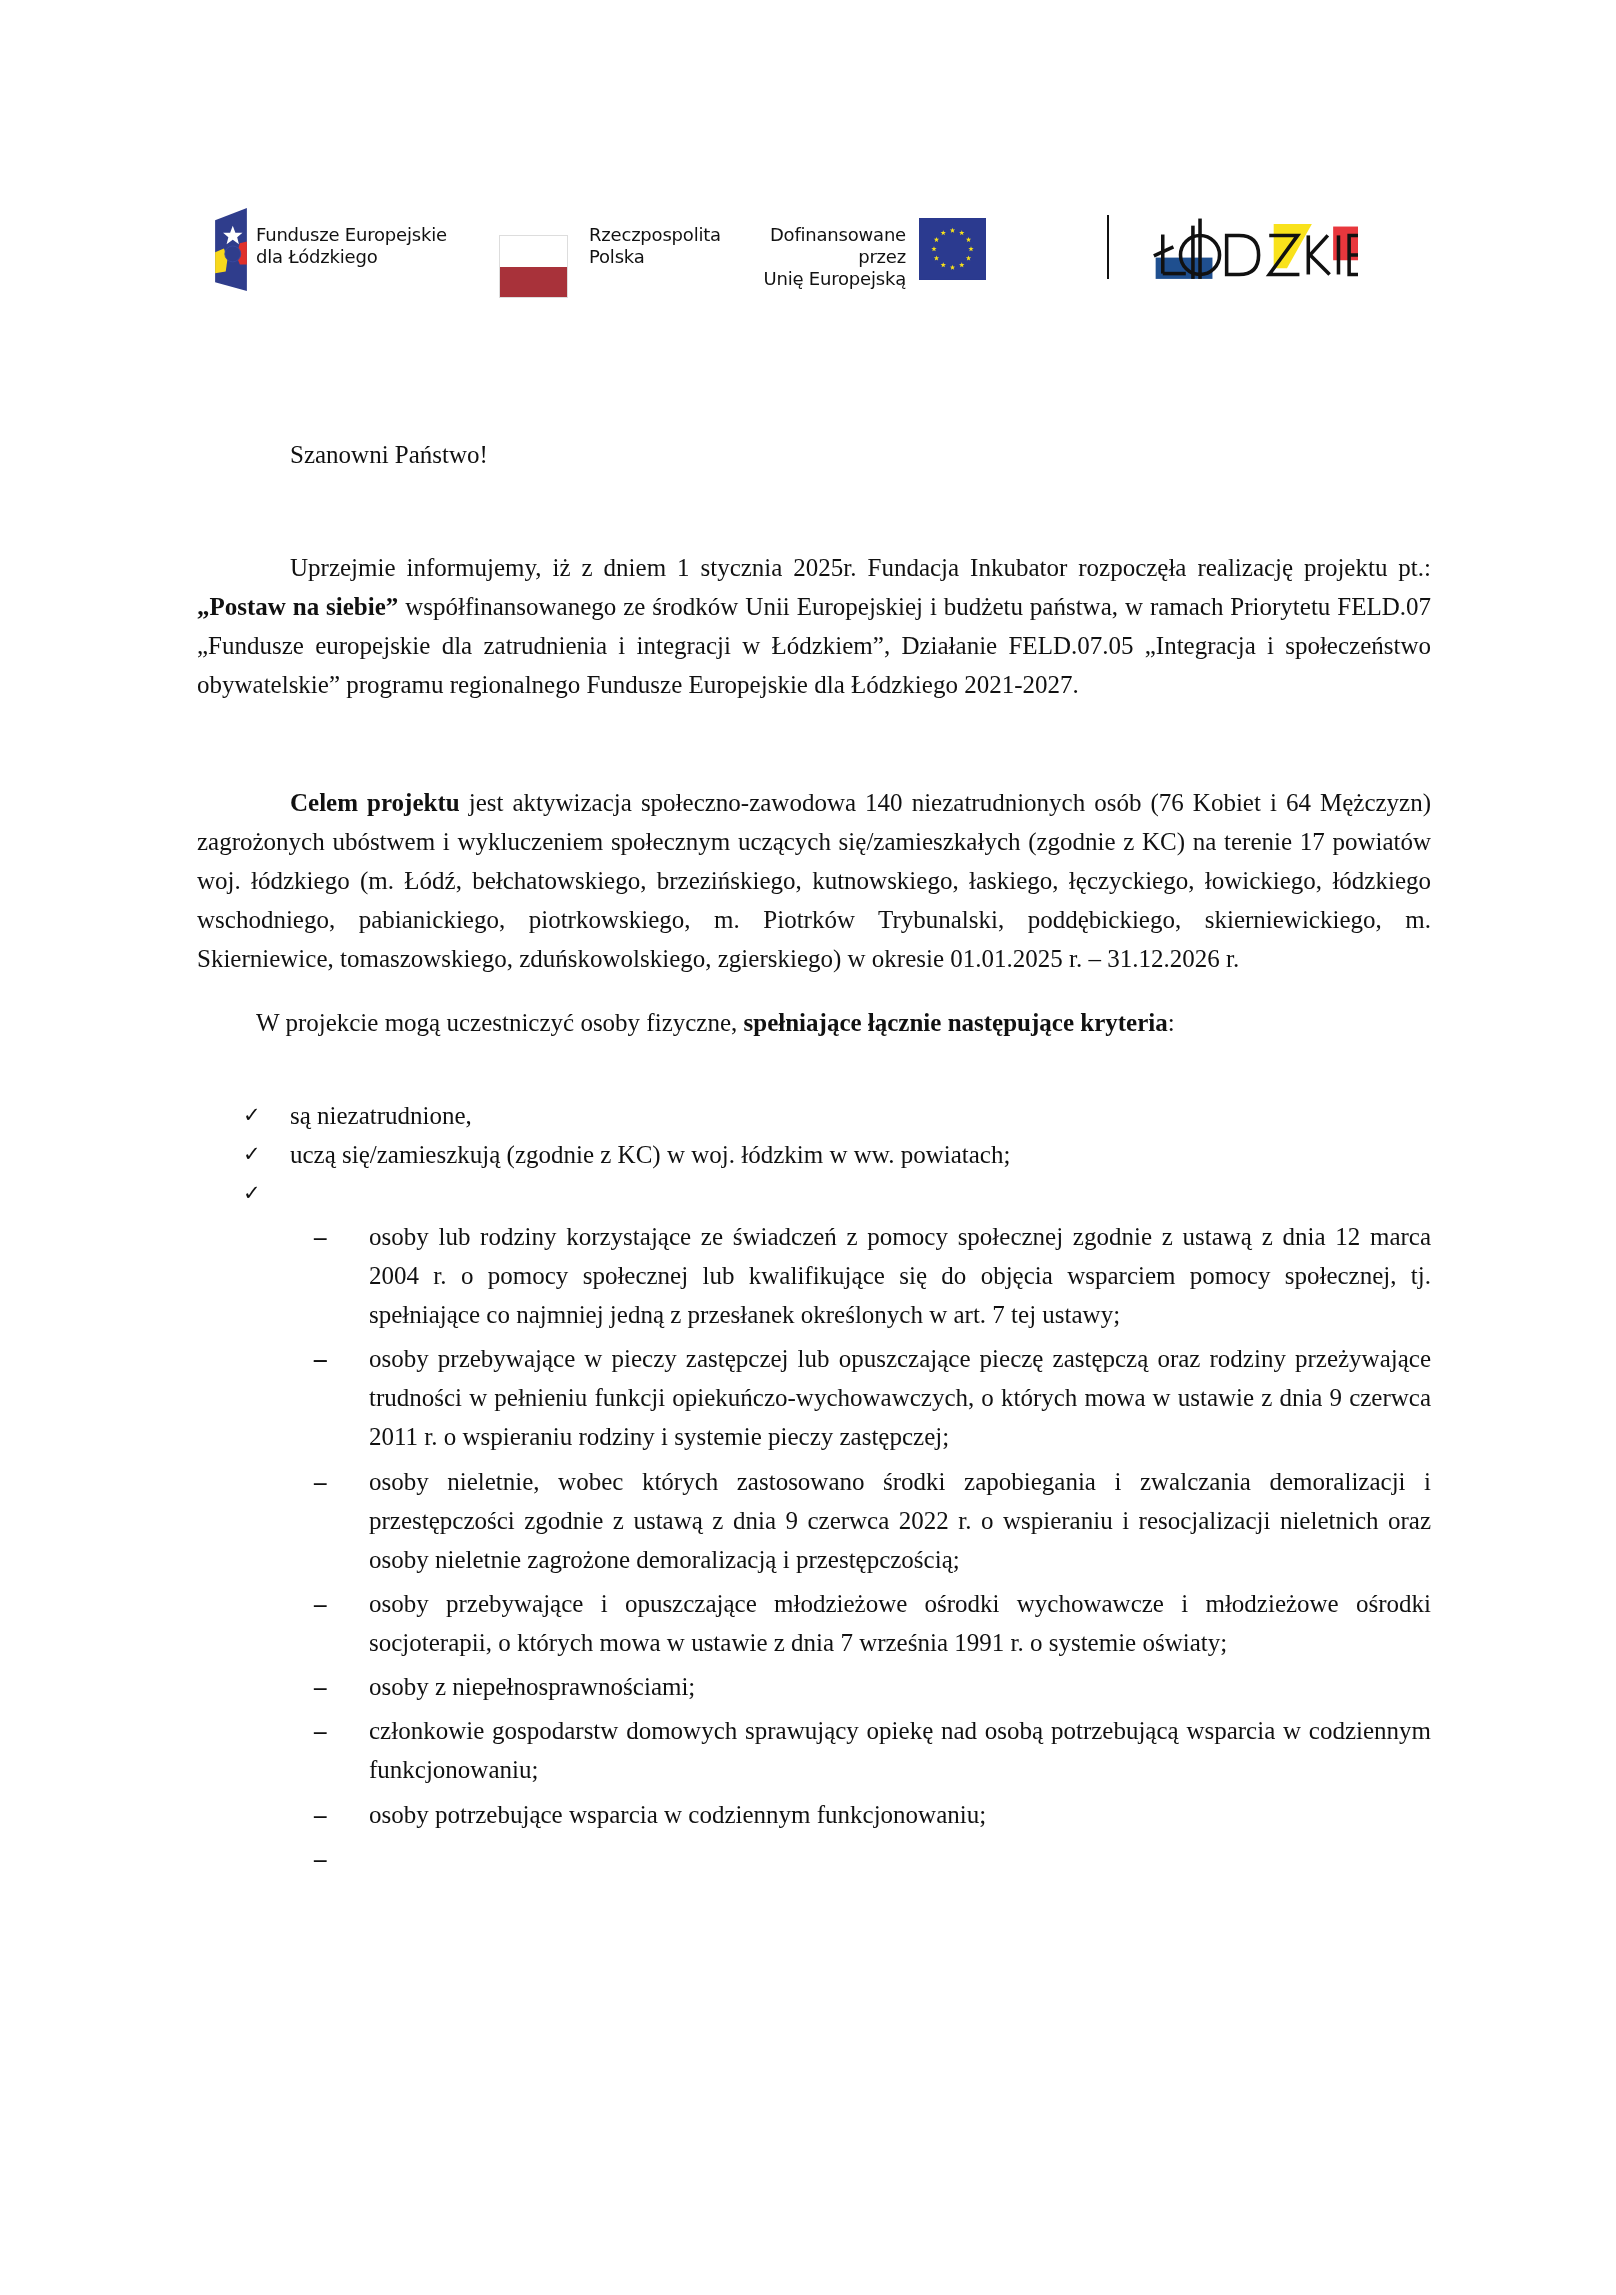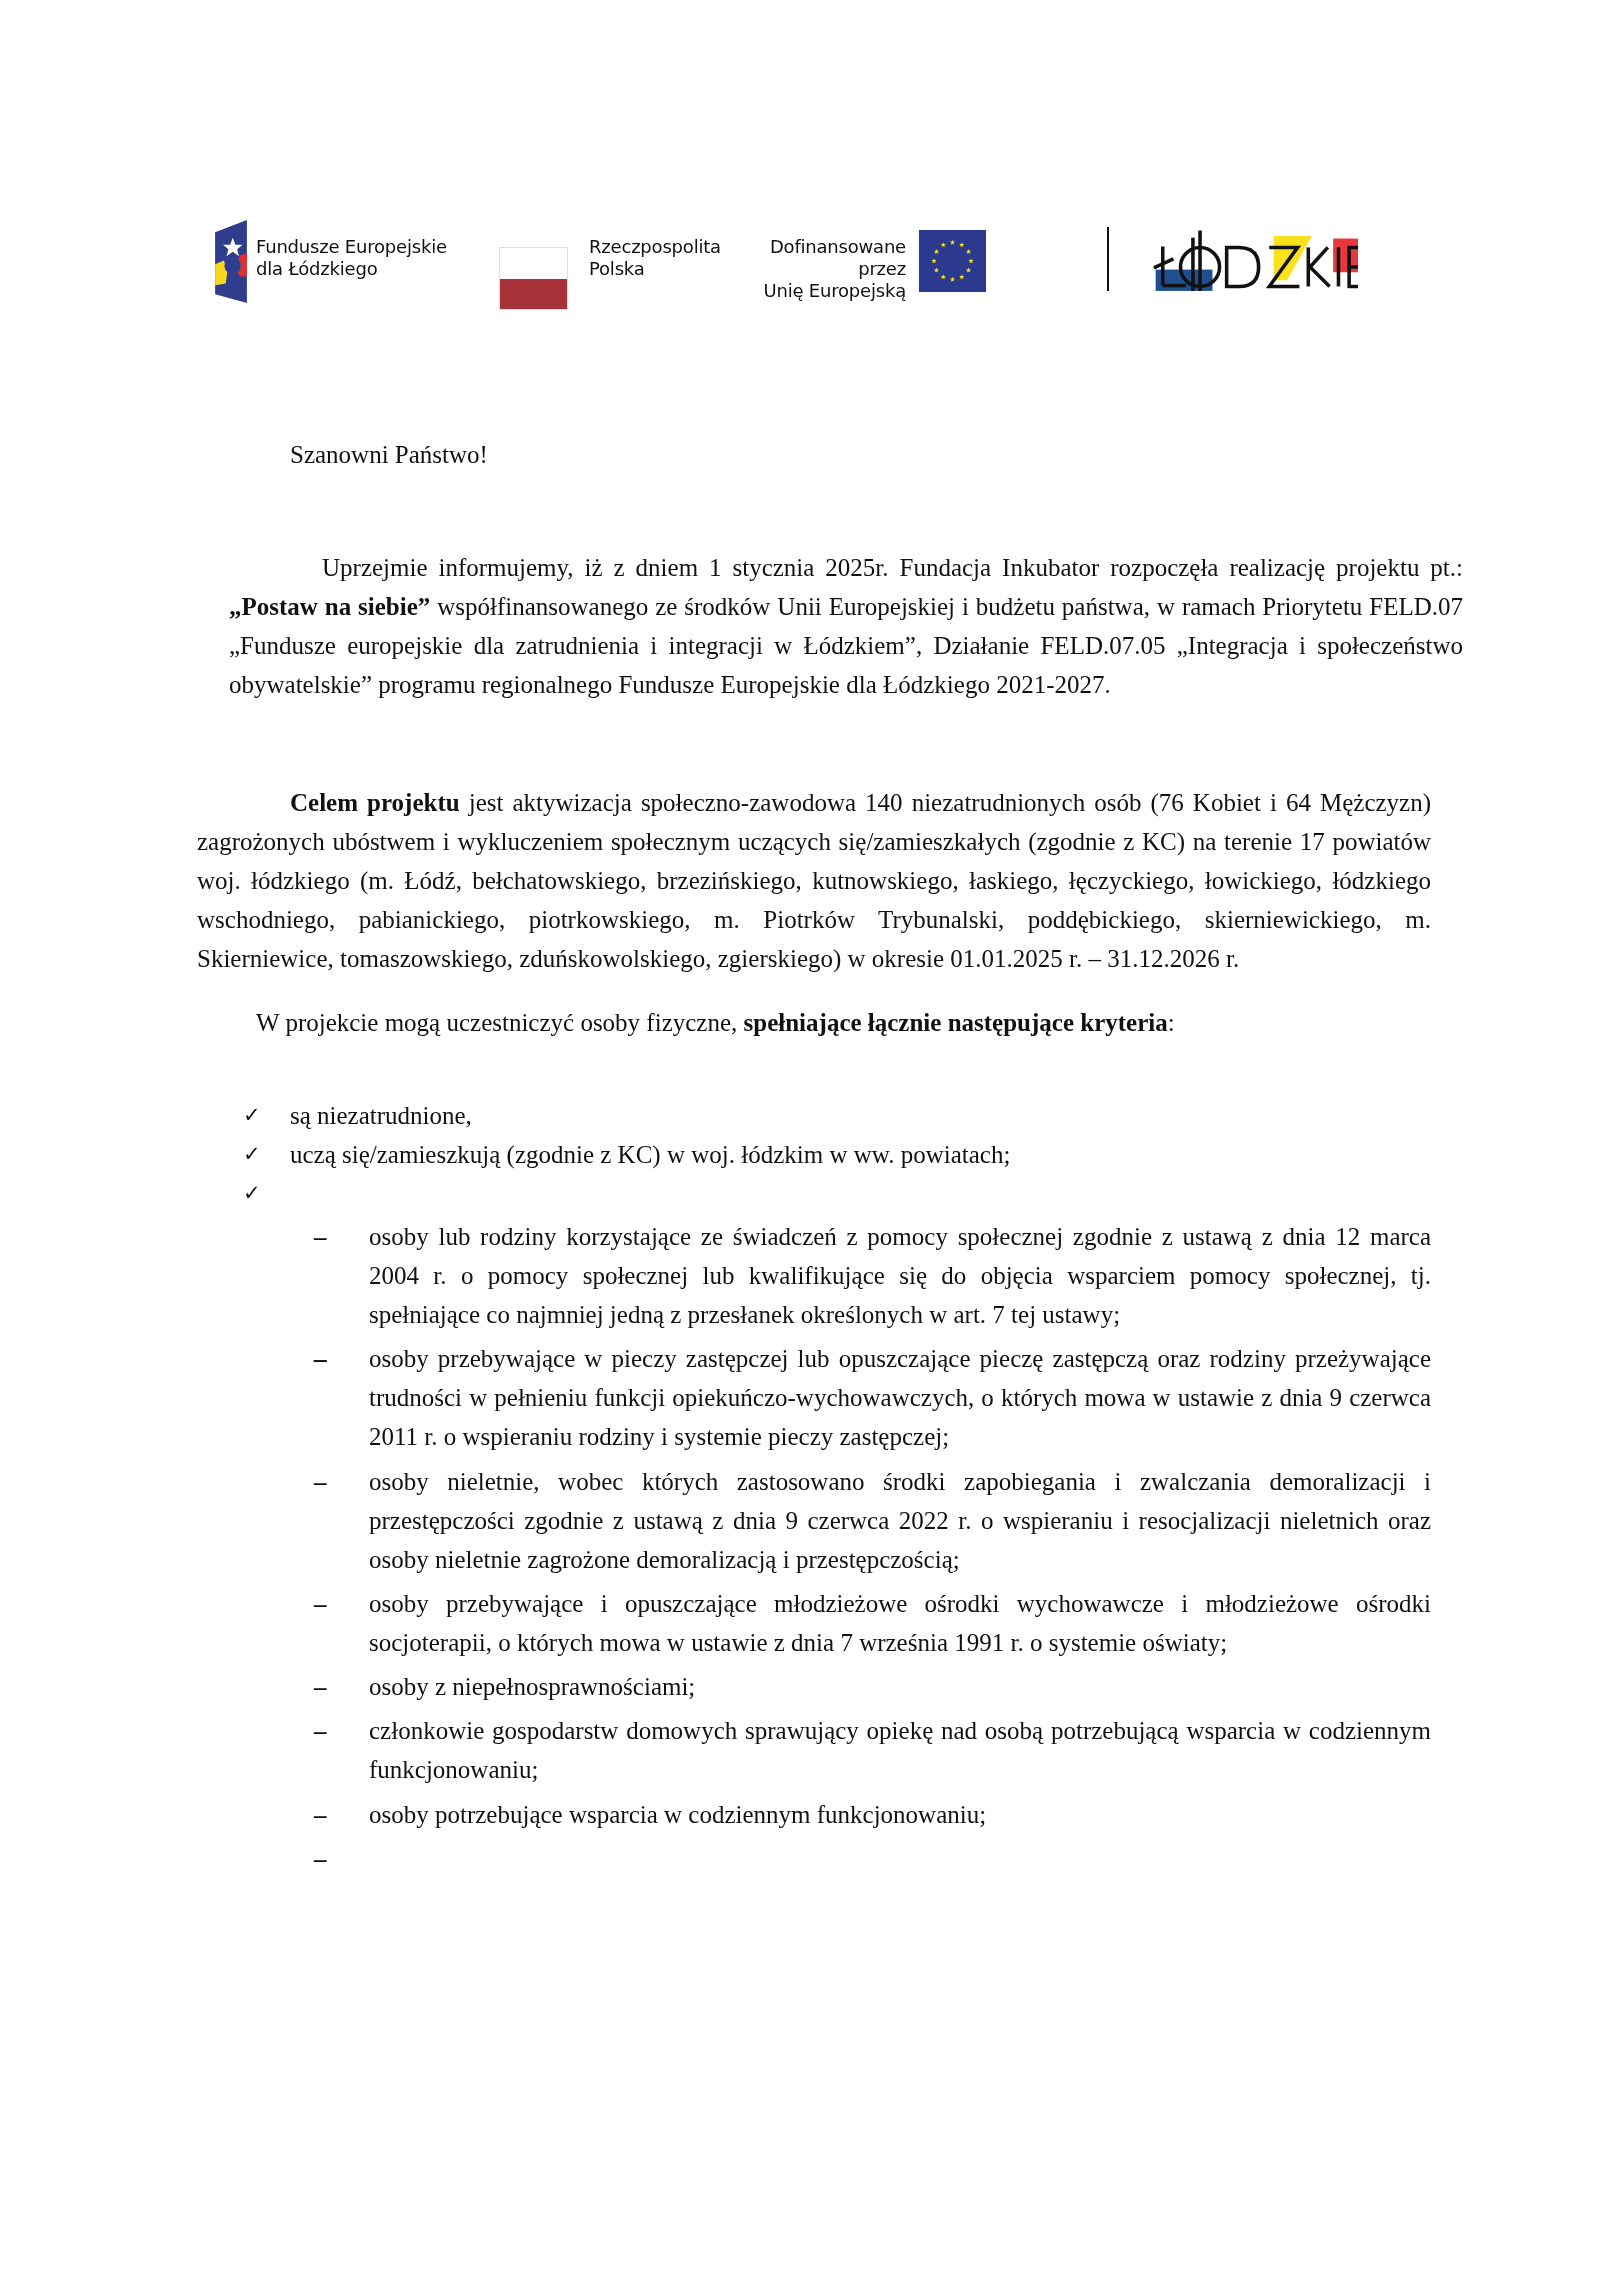--- a/index.html
+++ b/index.html
@@ -1,20 +1,20 @@
 <!DOCTYPE html>
 <html style="font-size:14px"><head>
   <meta charset="utf-8">
   <style>
     html, body { margin: 0; padding: 0; background: #ffffff; }
     body { width: 1616px; height: 2295px; position: relative; overflow: hidden; color: #111; }
     .page { position: absolute; left: 0; top: 0; width: 1616px; height: 2295px; background: #fff; }
 
     
-    .logos { position: absolute; left: 204px; top: 218px; width: 1225px; height: 93px; }
+    .logos { position: absolute; left: 204px; top: 206px; width: 1225px; height: 93px; }
     .logo { position: absolute; }
     .logo-text { font-family: "DejaVu Sans", sans-serif; font-size: 18px; line-height: 22px; color: #111; letter-spacing: -0.2px; }
 
     .fe-logo { left: 0; top: 0; width: 249px; height: 89px; }
     .fe-emblem { position: absolute; left: 10.7px; top: 1.8px; width: 32px; height: 83px; }
     .fe-text { position: absolute; left: 52px; top: 18px; }
 
     .pl-logo { left: 284px; top: 0; width: 266px; height: 89px; }
     .pl-flag { position: absolute; left: 10.7px; top: 29px; width: 69px; height: 63px; border: 0.9px solid #ddd; box-sizing: border-box; }
     .pl-flag .w { height: 50%; background: #fff; }
@@ -32,21 +32,21 @@
     
     .body-text {
       position: absolute; left: 197px; top: 0; width: 1234px;
       font-family: "Liberation Serif", serif; font-size: 25px; line-height: 39px; color: #111;
     }
     .p { position: absolute; left: 0; width: 1234px; text-align: justify; }
     .indent { text-indent: 93px; }
     b { font-weight: bold; }
 
     .greeting { top: 435px; left: 93px; }
-    .para1 { top: 548px; margin-left: 32px; }
+    .para1 { top: 548px; }
     .para2 { top: 783px; }
     .criteria-intro { top: 1003px; left: 46px; width: 1188px; margin-left: 13px; }
 
     .check-list { position: absolute; left: 46px; top: 1096px; width: 1188px; margin: 0; padding: 0; list-style: none; }
     .check-item { position: relative; padding-left: 47px; height: 39px; }
     .check-mark { position: absolute; left: 0; top: 0; font-family: "DejaVu Sans", sans-serif; font-size: 21px; }
 
     .dash-list { position: absolute; left: 117px; top: 1217px; width: 1117px; margin: 0; padding: 0; list-style: none; }
     .dash-item { position: relative; padding-left: 55px; text-align: justify; margin-bottom: 5.3px; }
     .dash-mark { position: absolute; left: 0; top: 0; font-weight: bold; }

